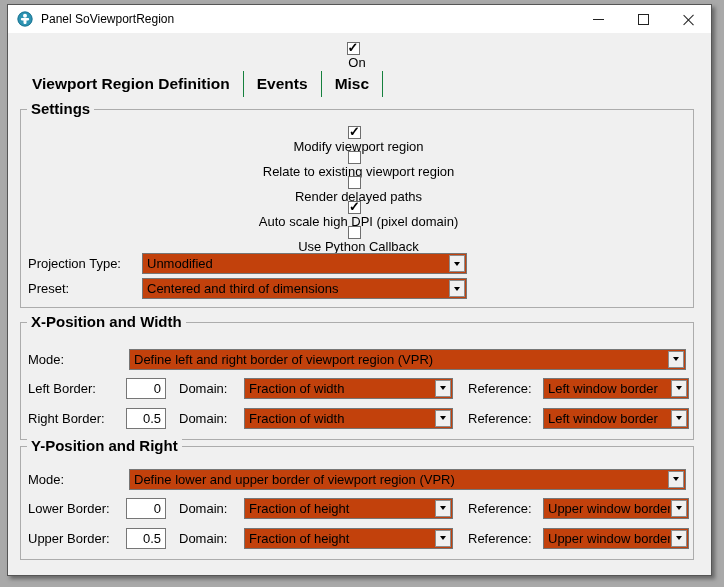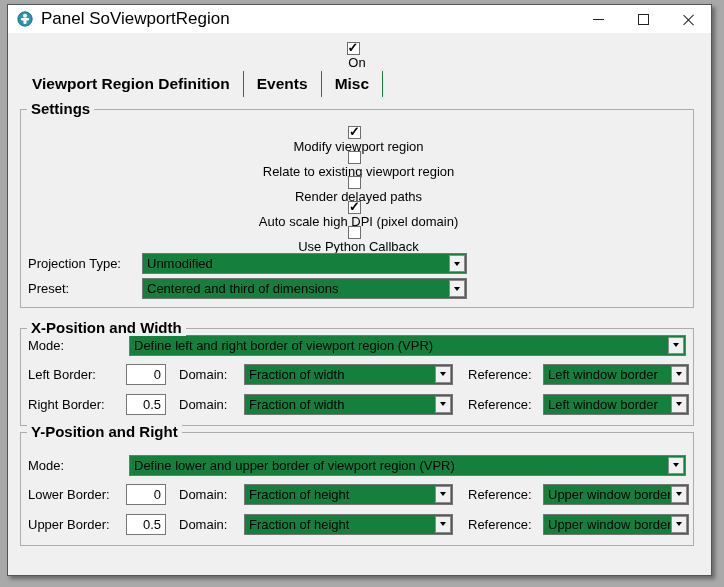--- a/index.html
+++ b/index.html
@@ -9,21 +9,21 @@
   }
   .window{
     position:absolute;left:7px;top:4px;width:705px;height:572px;
     background:#f0f0f0;border:1px solid #555;
     box-shadow:3px 3px 4px rgba(50,50,50,0.55);
     box-sizing:border-box;
   }
   
   .titlebar{
     height:28px;background:#ffffff;display:flex;align-items:center;
-    font-size:17px;
+    font-size:12px;
   }
   .app-icon{width:16px;height:16px;margin-left:9px;flex:0 0 auto;}
   .title-text{margin-left:8px;white-space:nowrap;}
   .tb-spacer{flex:1;}
   .tb-btn{width:45px;height:28px;display:flex;align-items:center;justify-content:center;cursor:default;}
   .glyph-min{width:11px;height:0;border-bottom:1px solid #222;}
   .glyph-max{width:9px;height:9px;border:1px solid #222;}
   .glyph-close{position:relative;width:11px;height:11px;}
   .glyph-close::before,.glyph-close::after{
     content:"";position:absolute;left:5px;top:-1px;width:1.4px;height:14px;background:#222;
@@ -54,30 +54,30 @@
     font-size:15.5px;font-weight:bold;border-right:1px solid #15803d;
     white-space:nowrap;cursor:default;
   }
   .tab:first-child{padding-left:12px;}
   
   .groupbox{
     position:relative;border:1px solid #acacac;box-sizing:border-box;
     padding:16px 0 6px 0;
   }
   .gb-settings{margin-top:12px;}
-  .gb-x{margin-top:20px;padding-top:2px;}
+  .gb-x{margin-top:14px;padding-top:22px;}
   .gb-y{margin-top:6px;padding-top:18px;}
   .gb-title{
     position:absolute;top:-10px;left:6px;background:#f0f0f0;
     padding:0 4px;font-size:15px;font-weight:bold;white-space:nowrap;
   }
   .gb-inner{padding-left:7px;padding-right:4px;}
   
   .combo{
-    height:21px;background:#15803d;border:1px solid #767676;box-sizing:border-box;
+    height:21px;background:#c2410c;border:1px solid #767676;box-sizing:border-box;
     display:flex;align-items:center;font-size:13px;cursor:default;
   }
   .combo-text{flex:1;padding-left:4px;white-space:nowrap;overflow:hidden;}
   .combo-arrow{
     width:16px;height:17px;margin:1px;flex:0 0 auto;background:#f1f1f1;
     border:1px solid #8c8c8c;display:flex;align-items:center;justify-content:center;box-sizing:border-box;
   }
   .tri-down{width:0;height:0;border-left:3.5px solid transparent;border-right:3.5px solid transparent;border-top:4px solid #000;}
   
   .set-combo-row{height:25px;display:flex;align-items:center;}

